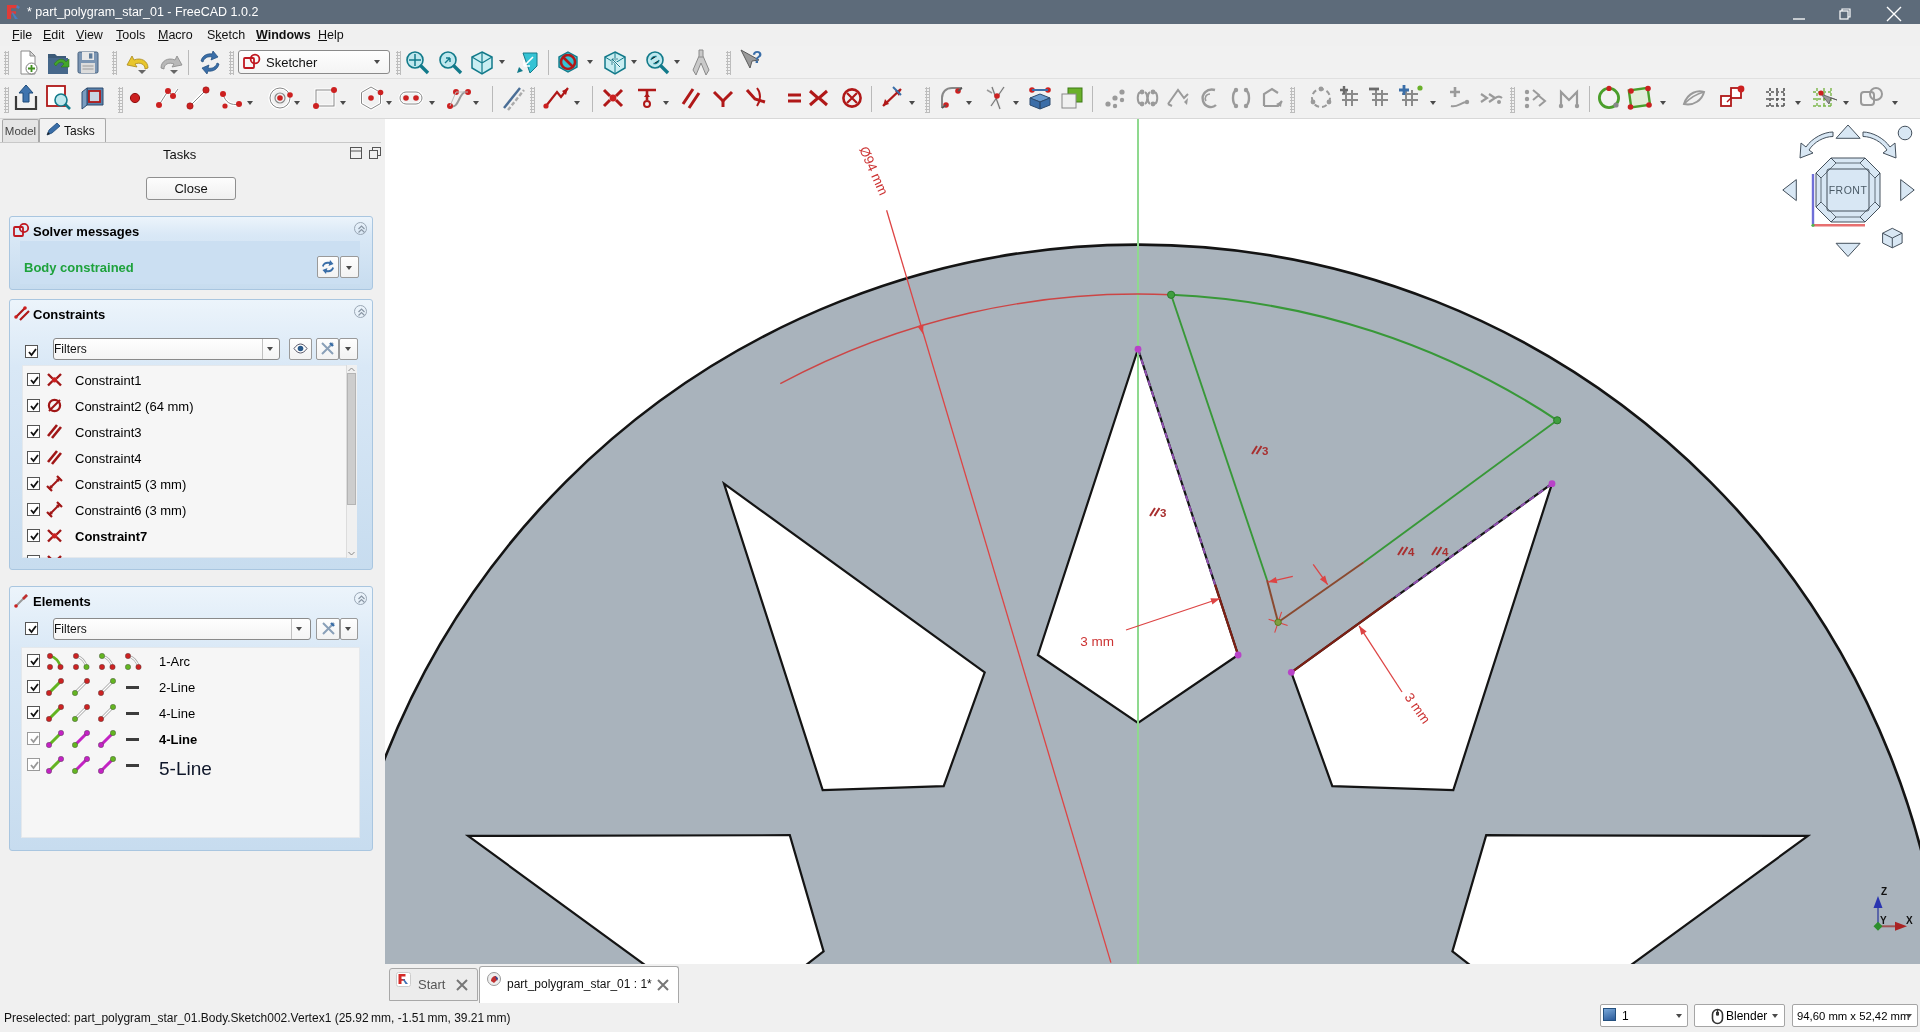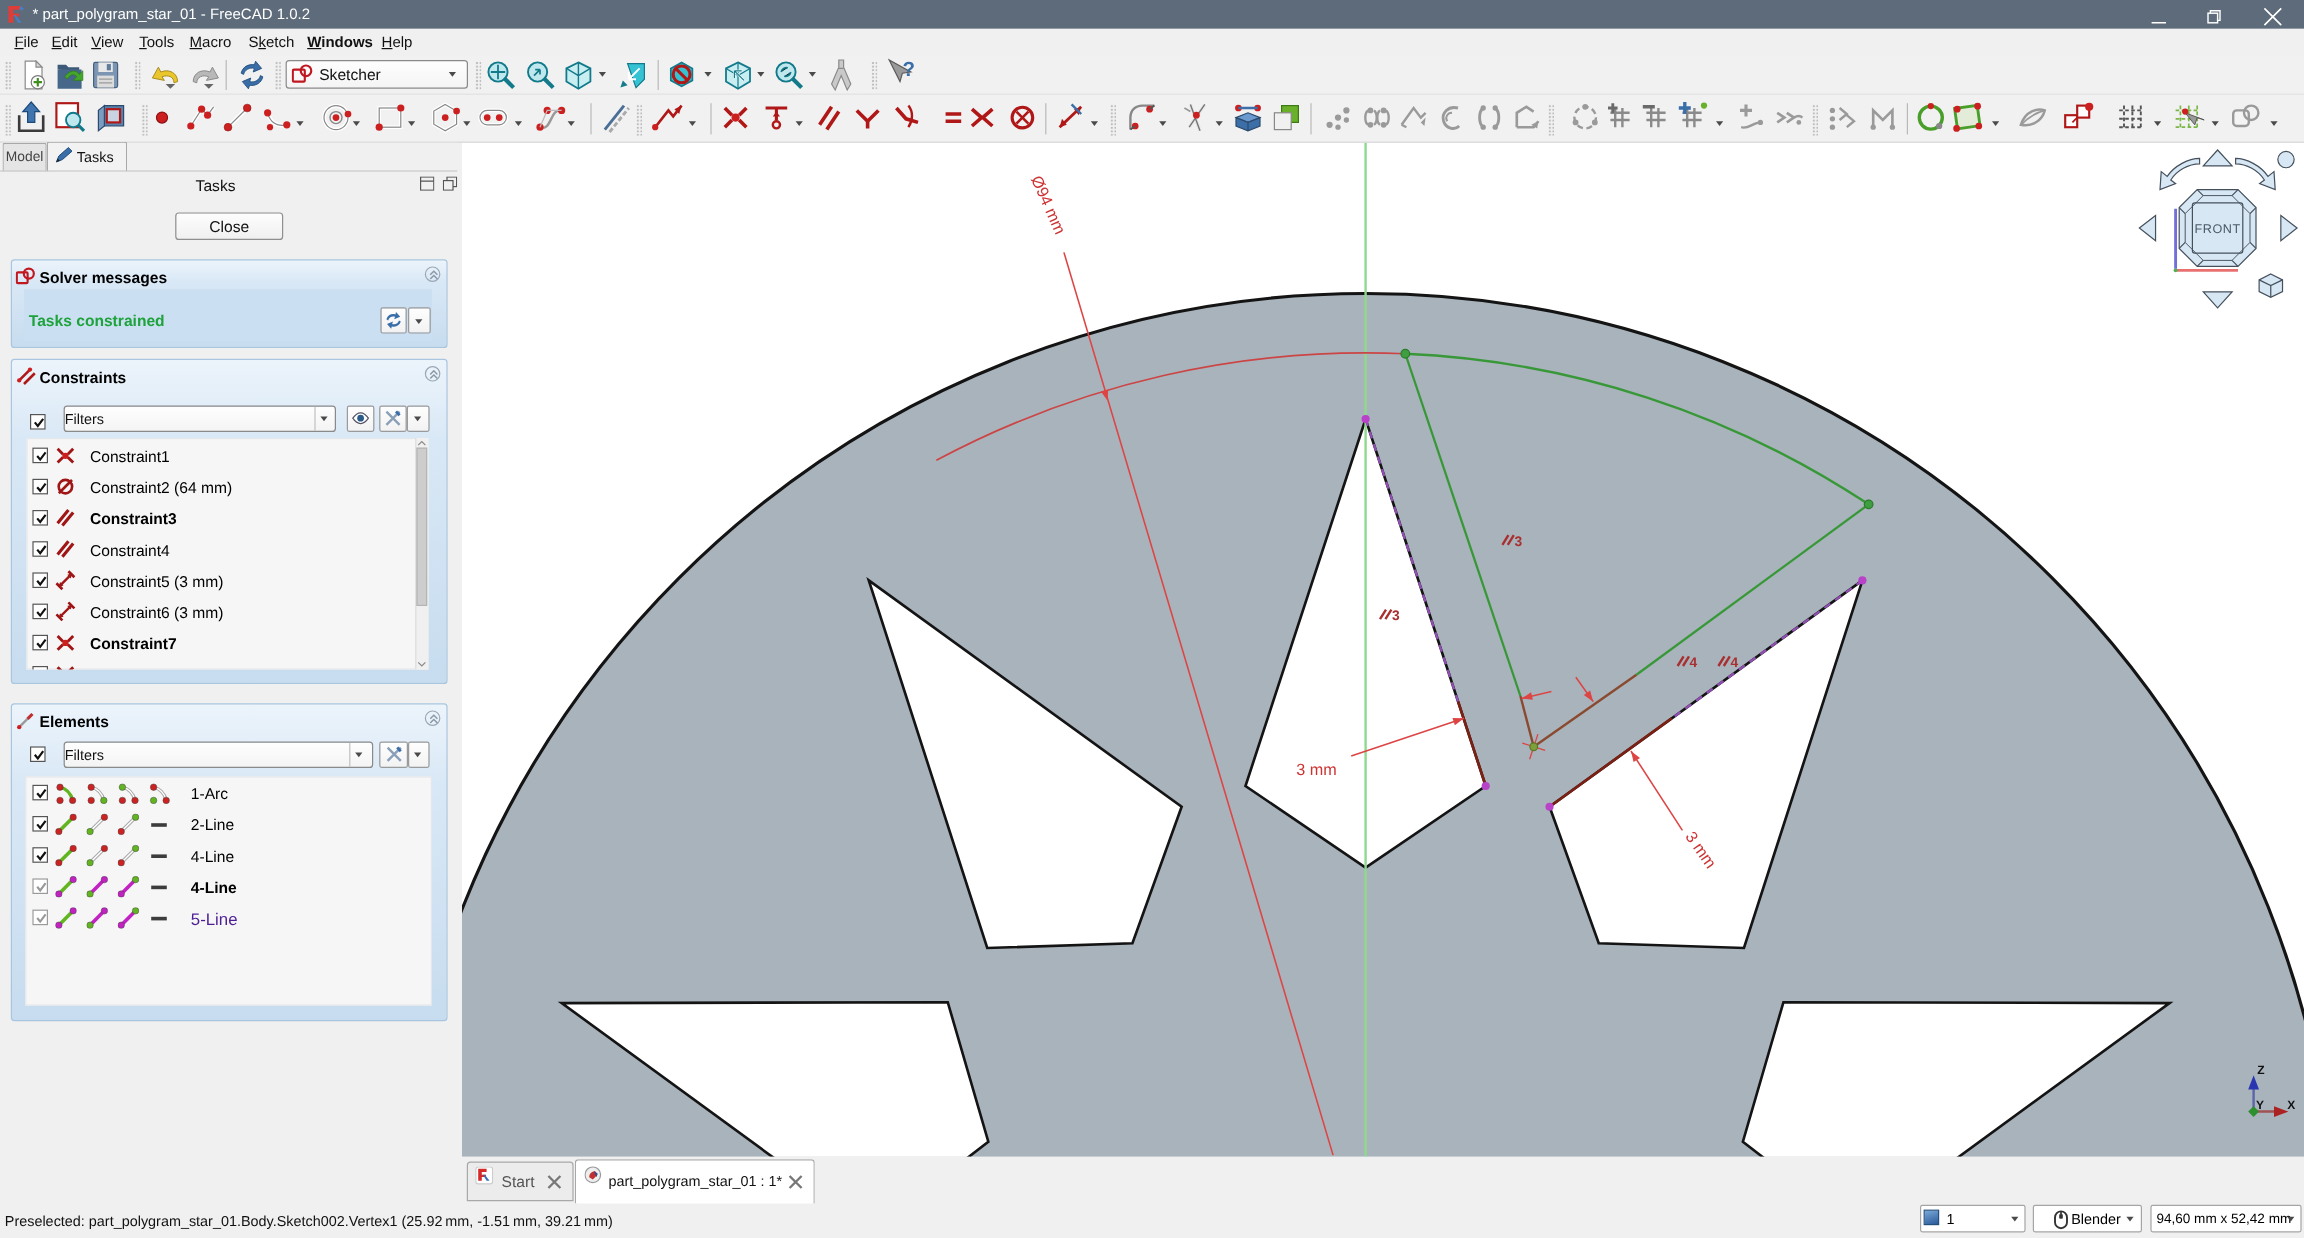--- a/index.html
+++ b/index.html
@@ -426,21 +426,21 @@
 <svg class="ti" style="left:13px;top:222px" width="17" height="17" viewBox="0 0 17 17">
     <rect x="1" y="5" width="9" height="9" rx="1" fill="none" stroke="#c01820" stroke-width="1.8"></rect>
     <circle cx="11" cy="6" r="4.2" fill="none" stroke="#c01820" stroke-width="1.8"></circle>
   </svg>
 <div class="txt" style="left:33px;top:224px;font-size:13px;color:#000;font-weight:bold">Solver messages</div>
 <div class="collapse" style="top:222px"></div>
 <svg class="ti" style="left:357.5px;top:225px" width="7" height="8" viewBox="0 0 7 8">
     <path d="M0.5 4L3.5 1 6.5 4M0.5 7.5L3.5 4.5 6.5 7.5" fill="none" stroke="#8a97a5" stroke-width="1.2"></path>
   </svg>
 <div class="abs" style="left:20px;top:241px;width:340px;height:43px;background:#cbdff2"></div>
-<div class="txt" style="left:24px;top:260px;font-size:13px;color:#1ea23c;font-weight:bold">Tasks constrained</div>
+<div class="txt" style="left:24px;top:260px;font-size:13px;color:#1ea23c;font-weight:bold">Body constrained</div>
 <div class="wbtn" style="left:317px;top:256px;width:22px;height:22px"></div>
 <svg class="ti" style="left:320px;top:259px" width="16" height="16" viewBox="0 0 16 16">
     <path d="M2 7c1-3.5 4.5-5 7.5-4l.5-2 3.5 4-5 2 .7-2c-2.7-.7-5 .5-5.7 3z" fill="#3a6ea8"></path>
     <path d="M14 9c-1 3.5-4.5 5-7.5 4l-.5 2-3.5-4 5-2-.7 2c2.7.7 5-.5 5.7-3z" fill="#3a6ea8"></path>
   </svg>
 <div class="wbtn" style="left:340px;top:256px;width:19px;height:22px"></div>
 <div class="dd" style="left:346px;top:266px"></div>
 <div class="panel" style="top:299px;height:271px"></div>
 <svg class="ti" style="left:13px;top:305px" width="17" height="17" viewBox="0 0 17 17">
     <path d="M3 12L12 3M7 15L16 6" stroke="#b01818" stroke-width="2.2"></path>
@@ -498,21 +498,21 @@
     <path d="M3 14L14 3" stroke="#a01616" stroke-width="2.2"></path>
   </svg>
 <div class="txt" style="left:75px;top:399px;font-size:13px;color:#000;font-weight:normal">Constraint2 (64 mm)</div>
 <div class="cb" style="left:27px;top:425px"></div>
 <svg class="ti" style="left:28.5px;top:427px" width="11" height="11" viewBox="0 0 11 11">
     <path d="M2 5l2.5 3L9 2" fill="none" stroke="#111" stroke-width="1.8"></path>
   </svg>
 <svg class="ti" style="left:46px;top:423px" width="17" height="17" viewBox="0 0 17 17">
     <path d="M2 13L11 2M6 15L15 4" stroke="#a01616" stroke-width="2.6"></path>
   </svg>
-<div class="txt" style="left:75px;top:425px;font-size:13px;color:#000;font-weight:bold">Constraint3</div>
+<div class="txt" style="left:75px;top:425px;font-size:13px;color:#000;font-weight:normal">Constraint3</div>
 <div class="cb" style="left:27px;top:451px"></div>
 <svg class="ti" style="left:28.5px;top:453px" width="11" height="11" viewBox="0 0 11 11">
     <path d="M2 5l2.5 3L9 2" fill="none" stroke="#111" stroke-width="1.8"></path>
   </svg>
 <svg class="ti" style="left:46px;top:449px" width="17" height="17" viewBox="0 0 17 17">
     <path d="M2 13L11 2M6 15L15 4" stroke="#a01616" stroke-width="2.6"></path>
   </svg>
 <div class="txt" style="left:75px;top:451px;font-size:13px;color:#000;font-weight:normal">Constraint4</div>
 <div class="cb" style="left:27px;top:477px"></div>
 <svg class="ti" style="left:28.5px;top:479px" width="11" height="11" viewBox="0 0 11 11">
@@ -688,21 +688,21 @@
     <path d="M3 15L15 3" stroke="#c322c3" stroke-width="3"></path>
     <circle cx="3" cy="15" r="2.7" fill="#63b421" stroke="#444" stroke-width="0.4"></circle>
     <circle cx="15" cy="3" r="2.7" fill="#c322c3" stroke="#444" stroke-width="0.4"></circle>
   </svg>
 <svg class="ti" style="left:98px;top:756px" width="18" height="18" viewBox="0 0 18 18">
     <path d="M3 15L15 3" stroke="#c322c3" stroke-width="3"></path>
     <circle cx="3" cy="15" r="2.7" fill="#c322c3" stroke="#444" stroke-width="0.4"></circle>
     <circle cx="15" cy="3" r="2.7" fill="#63b421" stroke="#444" stroke-width="0.4"></circle>
   </svg>
 <div class="abs" style="left:126px;top:764px;width:13px;height:3px;background:#3c3c3c"></div>
-<div class="txt" style="left:159px;top:758px;font-size:14px;color:#4c1d95;font-weight:normal">5-Line</div>
+<div class="txt" style="left:159px;top:758px;font-size:19px;color:#0f172a;font-weight:normal">5-Line</div>
 <svg class="abs" style="left:385px;top:119px" width="1535" height="845" viewBox="385 119 1535 845">
     <rect x="385" y="119" width="1535" height="845" fill="#ffffff"></rect>
     <circle cx="1138.0" cy="1053.6" r="809" fill="#a9b3bc" stroke="#141414" stroke-width="2.6"></circle>
     <polygon points="1138.0,349.2 1238.1,655.0 1138.0,723.0 1037.9,655.0" fill="#ffffff" stroke="#141414" stroke-width="2.2"></polygon>
     <polygon points="1552.0,483.7 1453.3,790.0 1332.3,786.1 1291.3,672.3" fill="#ffffff" stroke="#141414" stroke-width="2.2"></polygon>
     <polygon points="724.0,483.7 984.7,672.3 943.7,786.1 822.7,790.0" fill="#ffffff" stroke="#141414" stroke-width="2.2"></polygon>
     <polygon points="1807.9,835.9 1548.0,1025.6 1452.4,951.4 1486.2,835.2" fill="#ffffff" stroke="#141414" stroke-width="2.2"></polygon>
     <polygon points="468.1,835.9 789.8,835.2 823.6,951.4 728.0,1025.6" fill="#ffffff" stroke="#141414" stroke-width="2.2"></polygon>
     <line x1="1138" y1="119" x2="1138" y2="964" stroke="#8fd98f" stroke-width="2"></line>
     <path d="M 780.3 383.6 A 759.5 759.5 0 0 1 1171.1 294.8" fill="none" stroke="#cc4545" stroke-width="1.4"></path>

